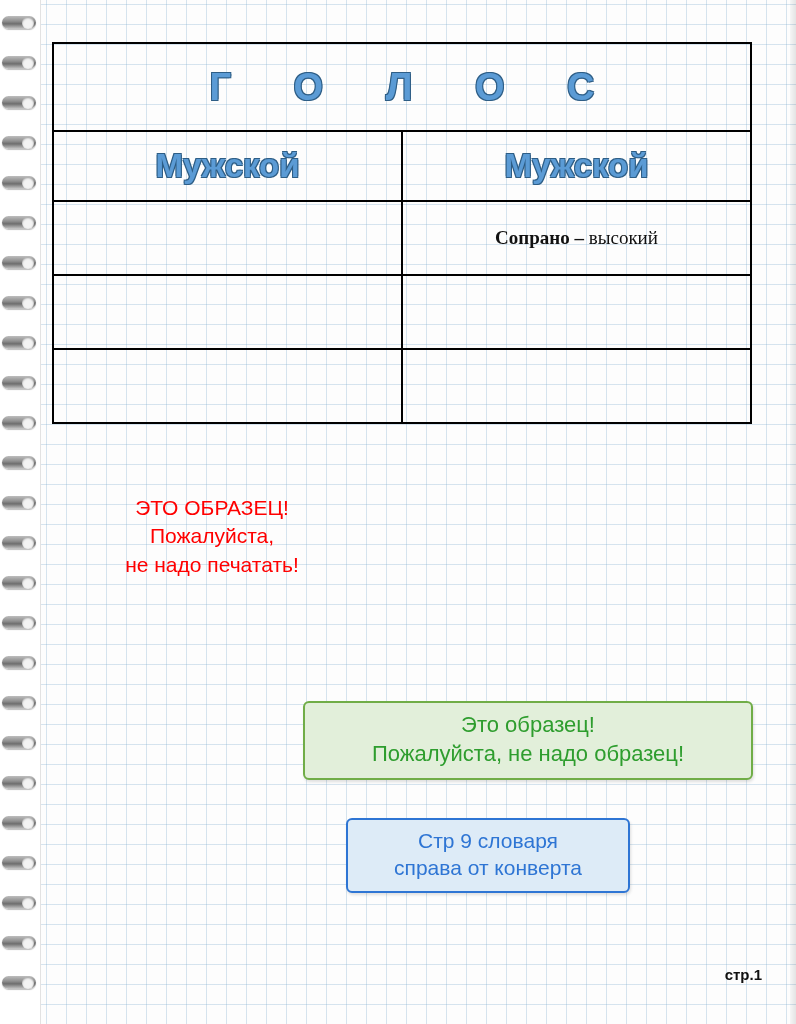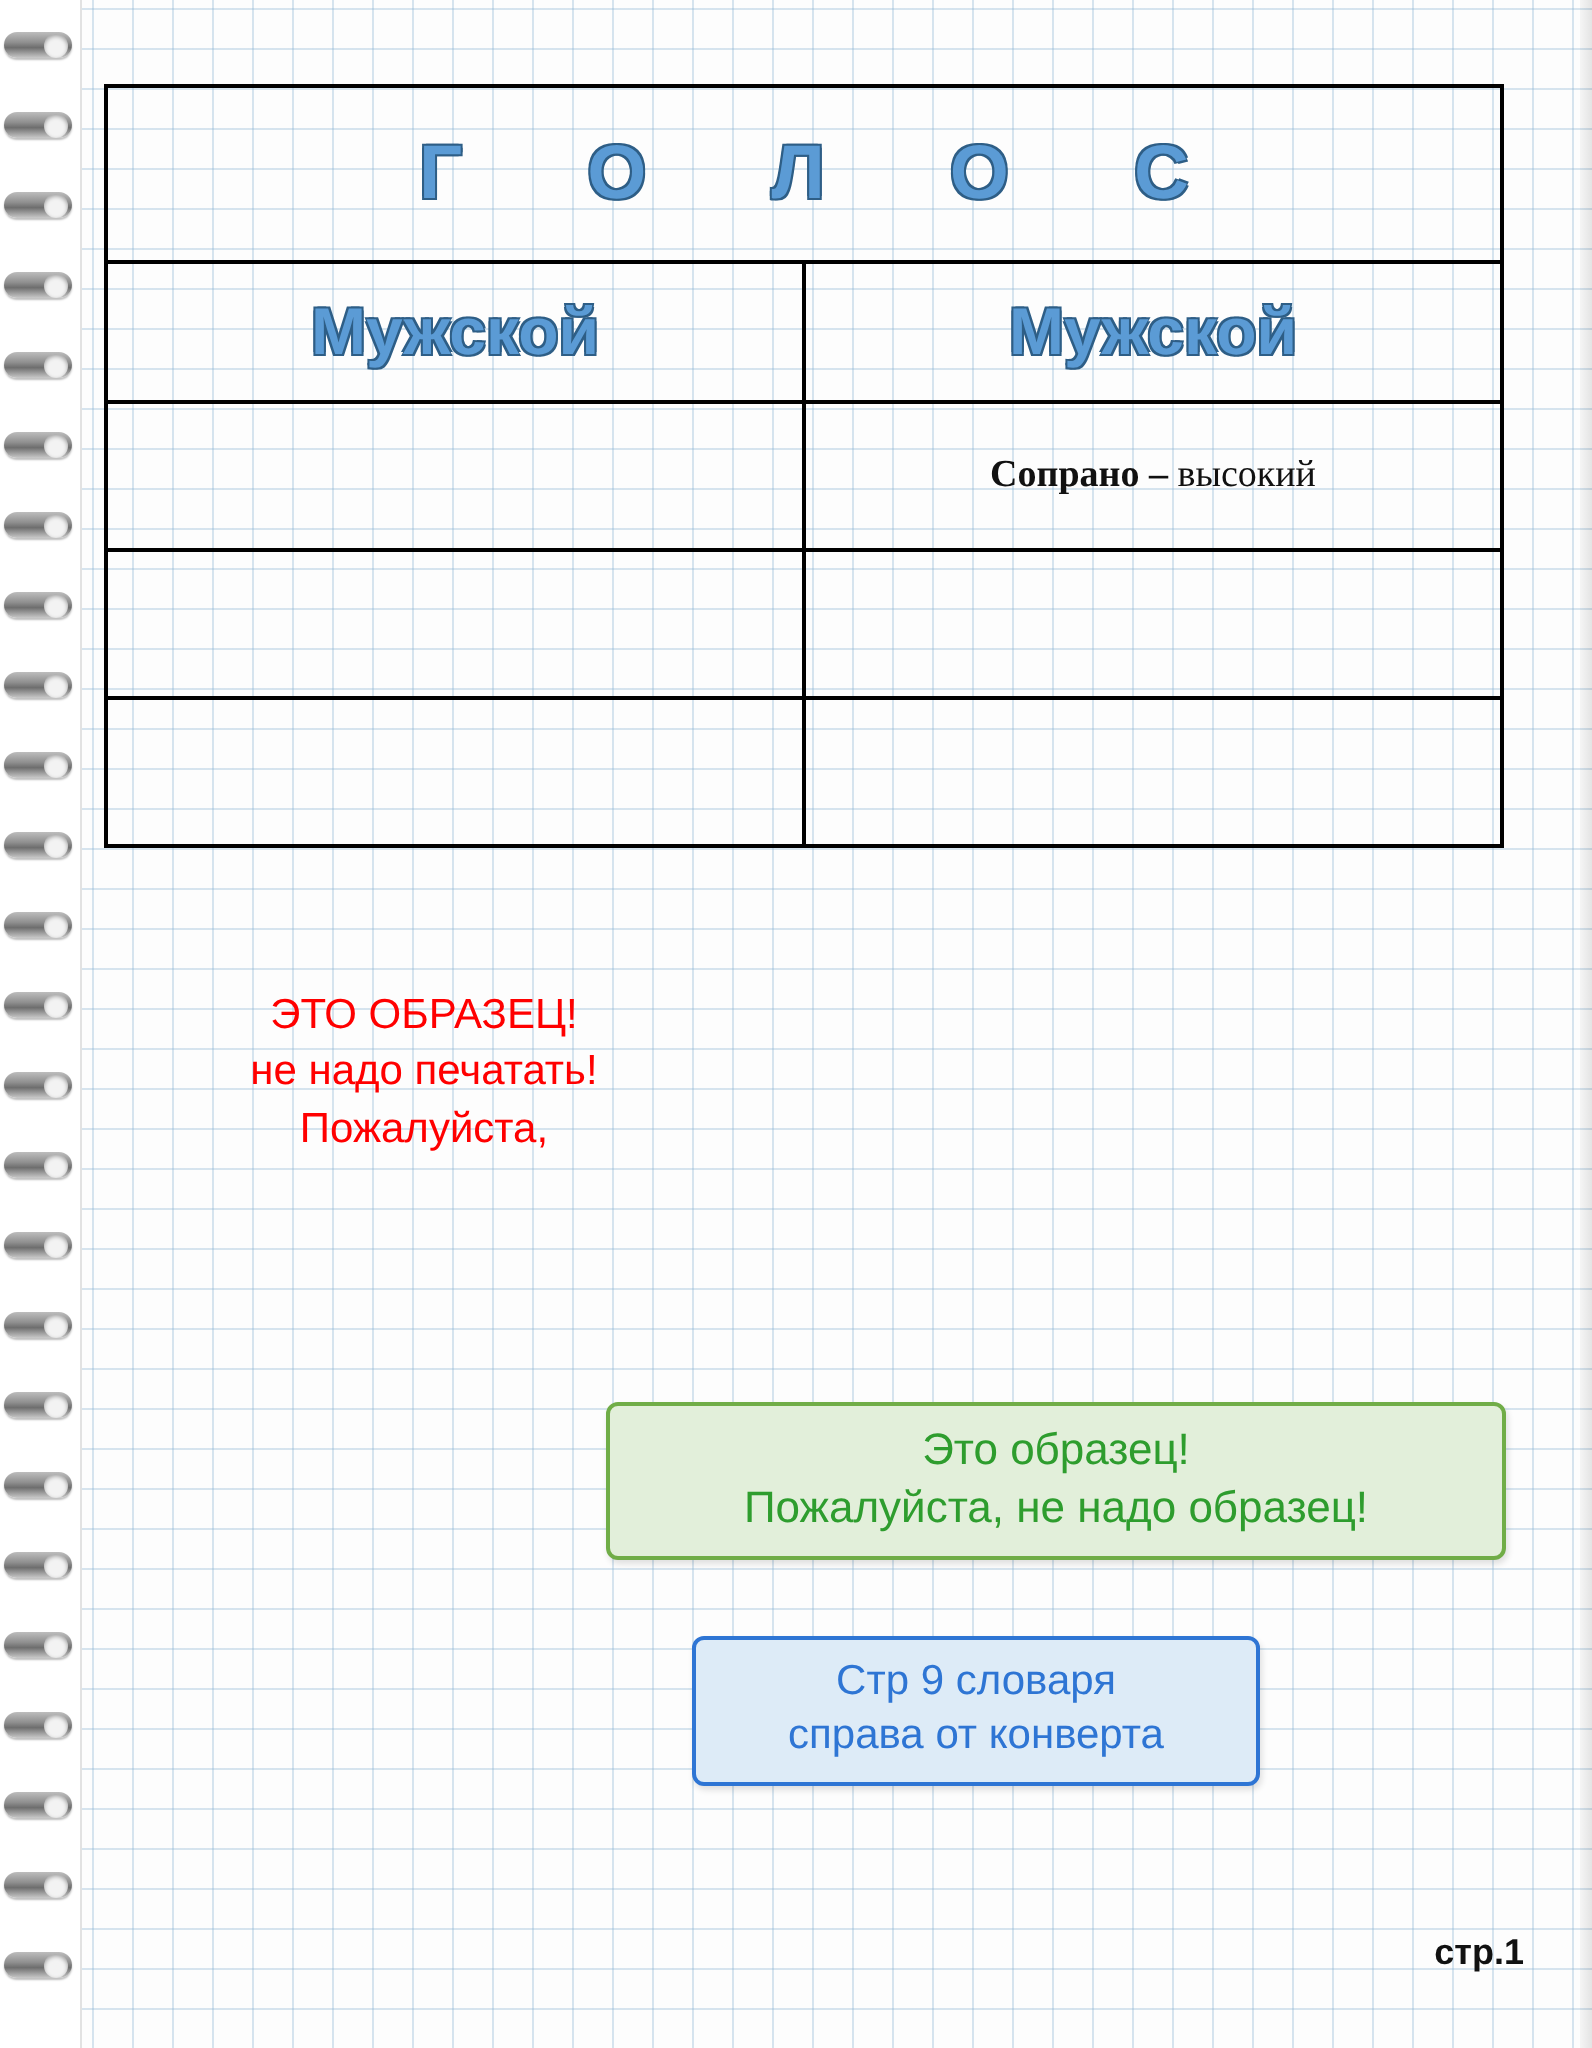--- a/index.html
+++ b/index.html
@@ -176,21 +176,21 @@
     line-height: 1.3;
     box-shadow: 1px 2px 3px rgba(0,0,0,0.12);
     z-index: 3;
   }
 
   
   .page-number {
     position: absolute;
     right: 34px;
     top: 966px;
-    font-size: 18px;
+    font-size: 15px;
     font-weight: bold;
     color: #111111;
     z-index: 3;
   }
 </style>
 </head>
 <body>
 
 <div class="page">
 
@@ -288,22 +288,22 @@
       </td>
       <td class="body-cell">
         <span class="entry-text"></span>
       </td>
     </tr>
   </tbody>
     </table>
 
   <div class="red-note">
     <div>ЭТО ОБРАЗЕЦ!</div>
+    <div>Пожалуйста,</div>
     <div>не надо печатать!</div>
-    <div>Пожалуйста,</div>
   </div>
 
   <div class="green-box">
     <div>Это образец!</div>
     <div>Пожалуйста, не надо образец!</div>
   </div>
 
   <div class="blue-box">
     <div>Стр 9 словаря</div>
     <div>справа от конверта</div>

